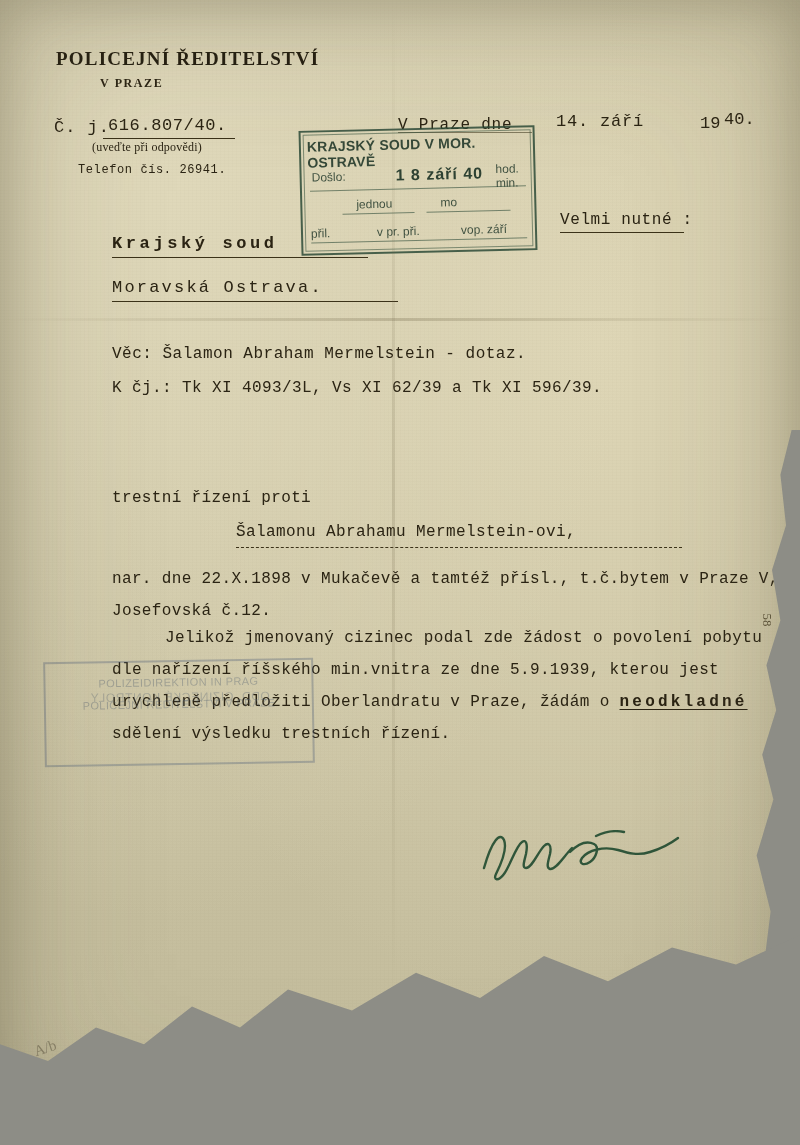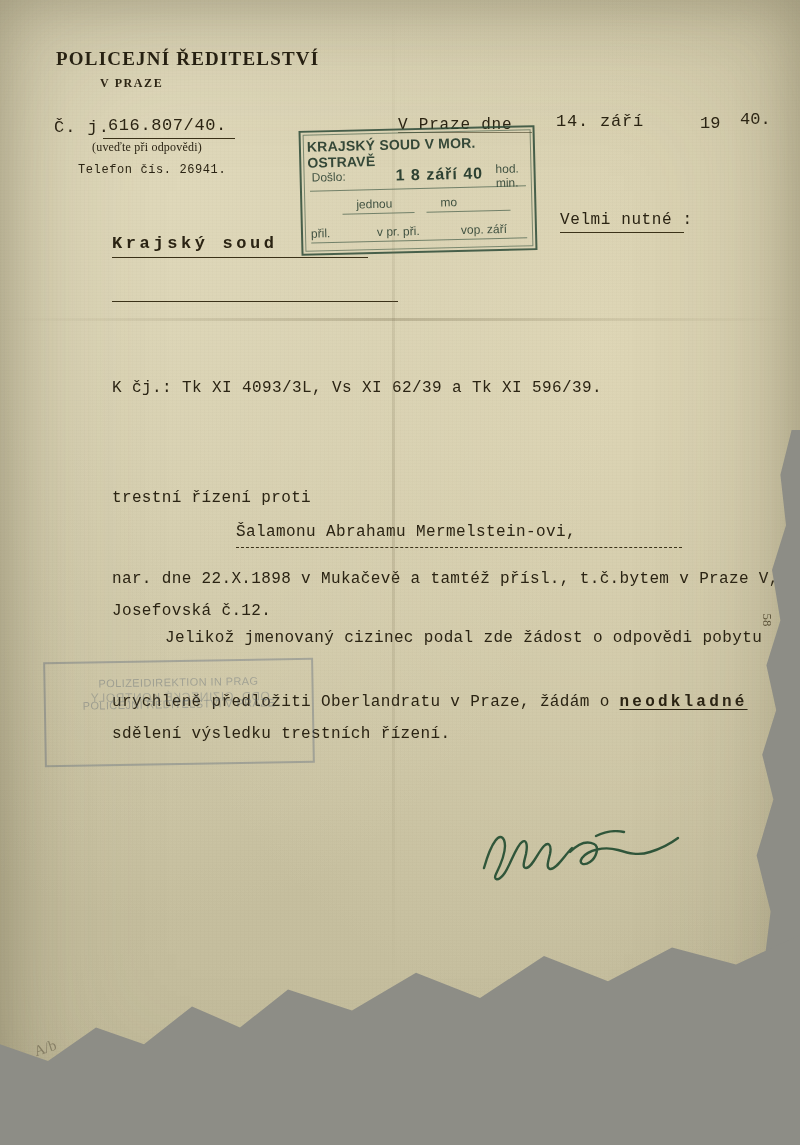--- a/index.html
+++ b/index.html
@@ -160,21 +160,20 @@
     position: absolute;
     left: 700px;
     top: 114px;
     font-size: 17px;
   }
   .date-yy {
     position: absolute;
     left: 724px;
     top: 110px;
     font-size: 17px;
-    margin-left: 16px;
   }
   .urgent {
     position: absolute;
     left: 560px;
     top: 211px;
     font-size: 16px;
     letter-spacing: 0.6px;
   }
   .urgent-ul {
     position: absolute;
@@ -406,36 +405,42 @@
     <div class="place-date-dots"></div>
     <div class="date-day">14. září</div>
     <div class="date-19">19</div>
     <div class="date-yy">40.</div>
 
     <div class="urgent">Velmi nutné :</div>
     <div class="urgent-ul"></div>
 
     <div class="addr1">Krajský soud</div>
     <div class="addr1-ul"></div>
+    <div class="addr2">Moravská Ostrava.</div>
     <div class="addr2-ul"></div>
 
+    <div class="subject">
+      <span>Věc:</span>
+      <span>Šalamon Abraham Mermelstein - dotaz.</span>
+    </div>
     <div class="refs">
       <span>K čj.:</span>
       <span>Tk XI 4093/3L, Vs XI 62/39 a Tk XI 596/39.</span>
     </div>
 
     <div class="body-line" style="top:489px;">trestní řízení proti</div>
 
     <div class="name-line">Šalamonu Abrahamu Mermelstein-ovi,</div>
     <div class="name-ul"></div>
 
     <div class="body-line" style="top:570px;">nar. dne 22.X.1898 v Mukačevě a tamtéž přísl., t.č.bytem v Praze V,</div>
     <div class="body-line" style="top:602px;">Josefovská č.12.</div>
 
-    <div class="body-line indent" style="top:629px;">Jelikož jmenovaný cizinec podal zde žádost o odpovědi pobytu</div>
+    <div class="body-line indent" style="top:629px;">Jelikož jmenovaný cizinec podal zde žádost o povolení pobytu</div>
+    <div class="body-line" style="top:661px;">dle nařízení říšského min.vnitra ze dne 5.9.1939, kterou jest</div>
     <div class="body-line" style="top:693px;">
       <span>urychleně předložiti Oberlandratu v Praze, žádám o </span><span class="spacedword ul">neodkladné</span>
     </div>
     <div class="body-line" style="top:725px;">sdělení výsledku trestních řízení.</div>
 
     <div class="signature">
       <svg viewBox="0 0 210 70" xmlns="http://www.w3.org/2000/svg">
         <g fill="none" stroke="#1f4a2f" stroke-width="2.4" stroke-linecap="round" stroke-linejoin="round" opacity="0.9">
           <path d="M6 46 C14 18, 22 10, 26 18 C30 28, 22 44, 18 52 C15 58, 20 60, 26 52 C32 44, 38 24, 44 20 C48 17, 50 22, 48 32 C46 40, 44 46, 48 46 C54 46, 60 30, 66 24 C70 20, 74 22, 72 32 C70 40, 68 46, 72 47 C78 48, 86 34, 94 26"></path>
           <path d="M92 30 C100 22, 108 18, 116 22 C122 25, 118 36, 112 40 C106 44, 100 42, 104 36 C110 28, 126 24, 140 28 C150 31, 160 34, 172 30 C182 27, 192 22, 200 16"></path>

